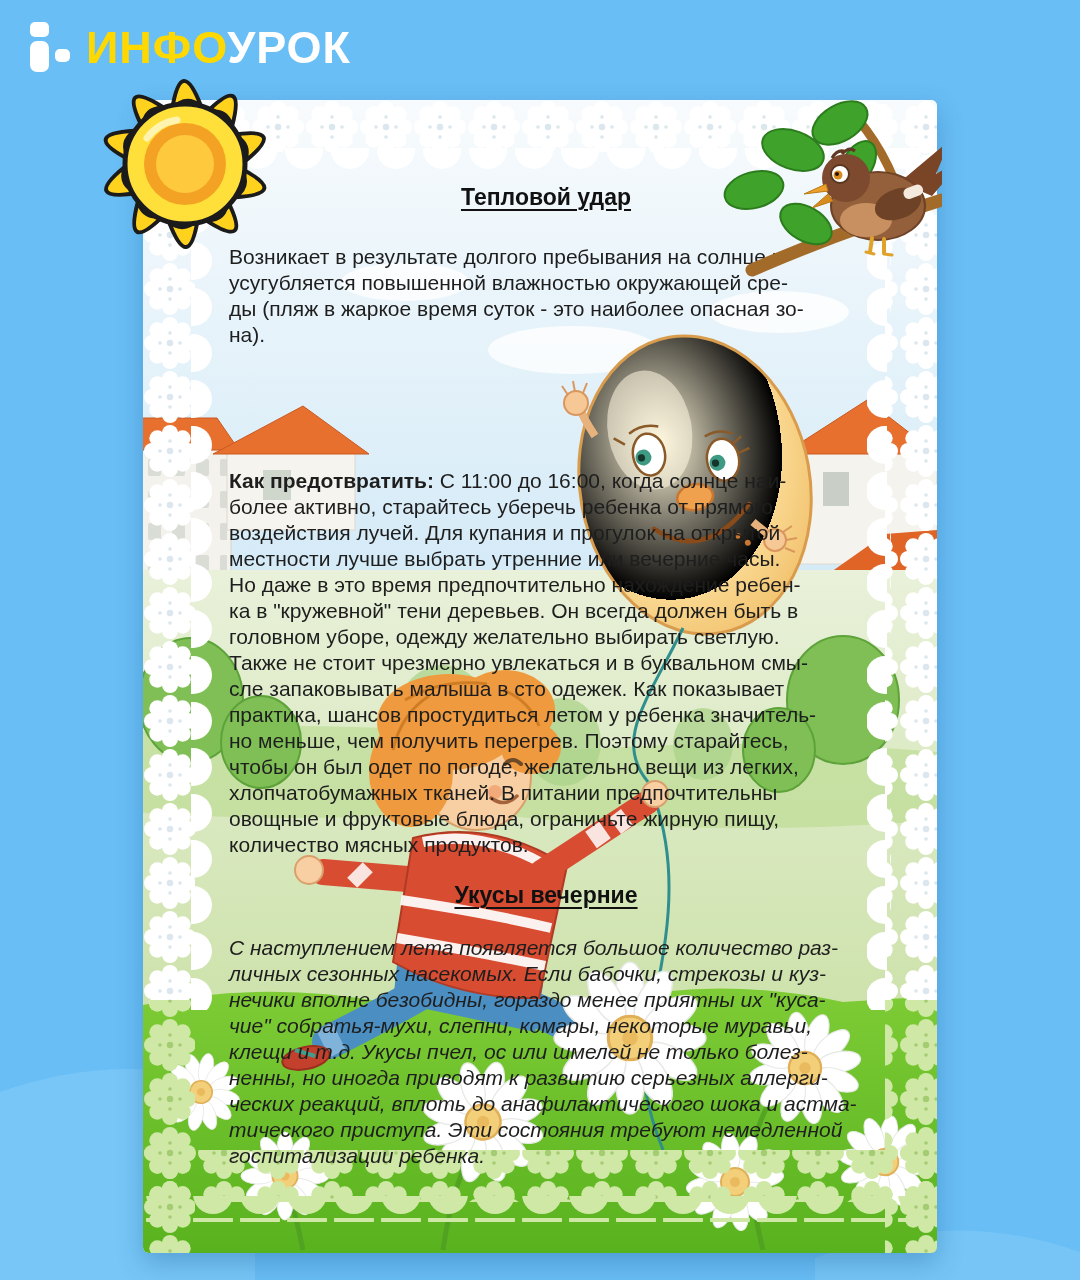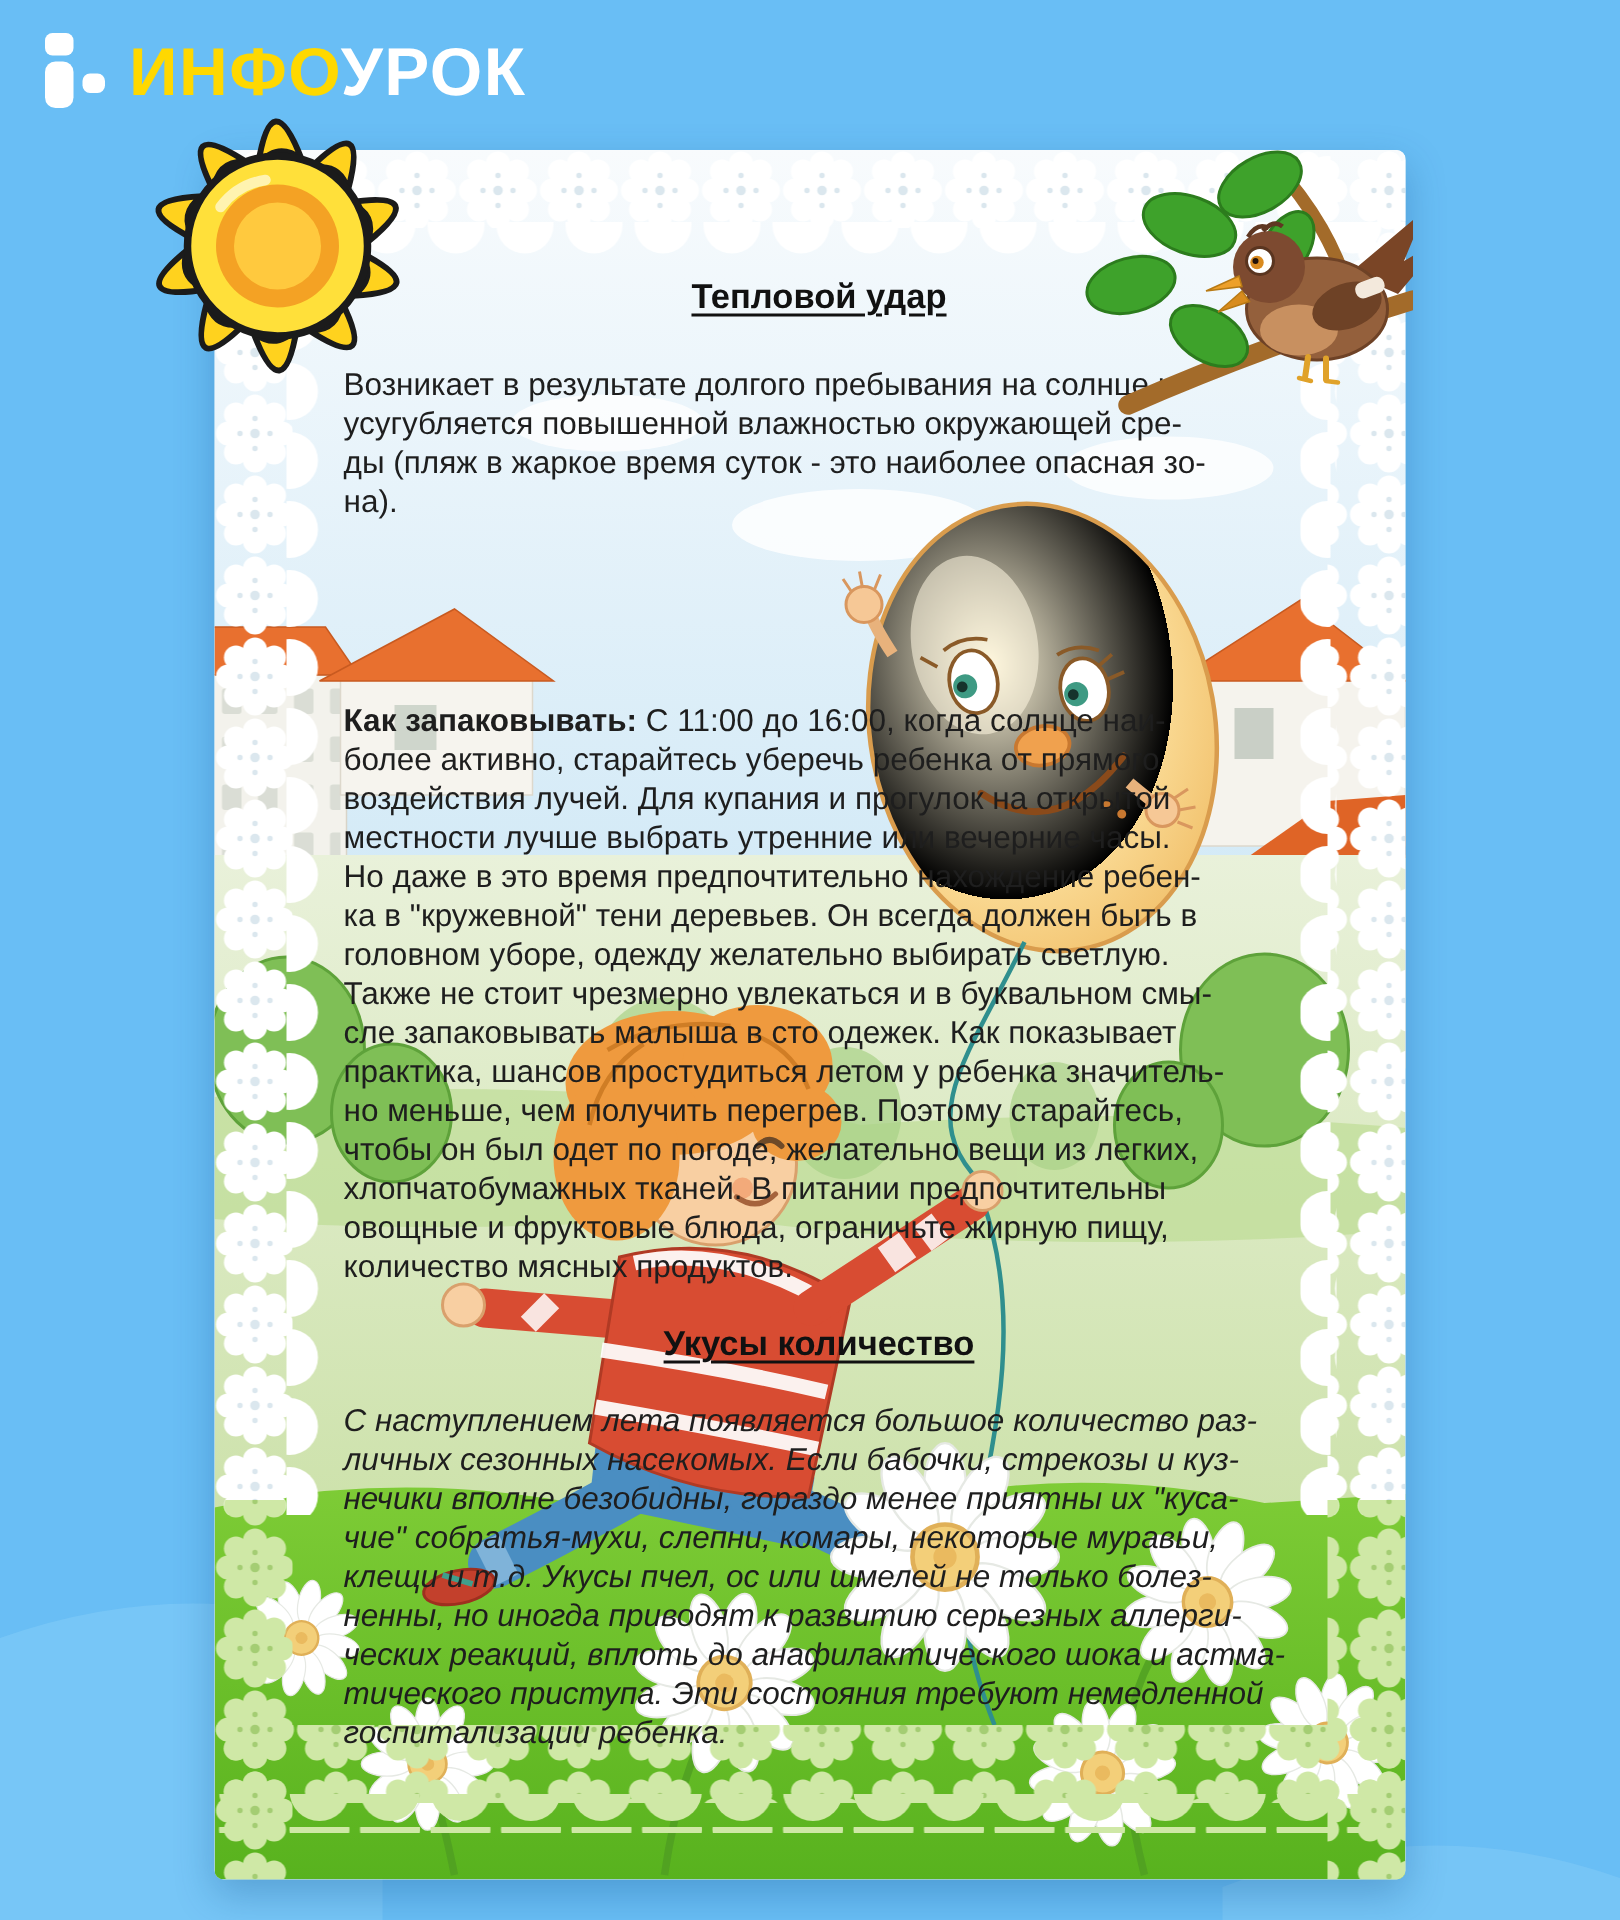--- a/index.html
+++ b/index.html
@@ -319,37 +319,37 @@
     </svg>
 
     <div class="ttl t1">Тепловой удар</div>
 
     <div class="txt p1">Возникает в результате долгого пребывания на солнце и
 усугубляется повышенной влажностью окружающей сре-
 ды (пляж в жаркое время суток - это наиболее опасная зо-
 на).</div>
 
 
-    <div class="txt p3"><b>Как запаковывать:</b><span> С 11:00 до 16:00, когда солнце наи-
+    <div class="txt p3"><b>Как предотвратить:</b><span> С 11:00 до 16:00, когда солнце наи-
 более активно, старайтесь уберечь ребенка от прямого
 воздействия лучей. Для купания и прогулок на открытой
 местности лучше выбрать утренние или вечерние часы.
 Но даже в это время предпочтительно нахождение ребен-
 ка в "кружевной" тени деревьев. Он всегда должен быть в
 головном уборе, одежду желательно выбирать светлую.
 Также не стоит чрезмерно увлекаться и в буквальном смы-
 сле запаковывать малыша в сто одежек. Как показывает
 практика, шансов простудиться летом у ребенка значитель-
 но меньше, чем получить перегрев. Поэтому старайтесь,
 чтобы он был одет по погоде, желательно вещи из легких,
 хлопчатобумажных тканей. В питании предпочтительны
 овощные и фруктовые блюда, ограничьте жирную пищу,
 количество мясных продуктов.</span></div>
 
-    <div class="ttl t2">Укусы количество</div>
+    <div class="ttl t2">Укусы вечерние</div>
 
     <div class="txt p4">С наступлением лета появляется большое количество раз-
 личных сезонных насекомых. Если бабочки, стрекозы и куз-
 нечики вполне безобидны, гораздо менее приятны их "куса-
 чие" собратья-мухи, слепни, комары, некоторые муравьи,
 клещи и т.д. Укусы пчел, ос или шмелей не только болез-
 ненны, но иногда приводят к развитию серьезных аллерги-
 ческих реакций, вплоть до анафилактического шока и астма-
 тического приступа. Эти состояния требуют немедленной
 госпитализации ребенка.</div>

